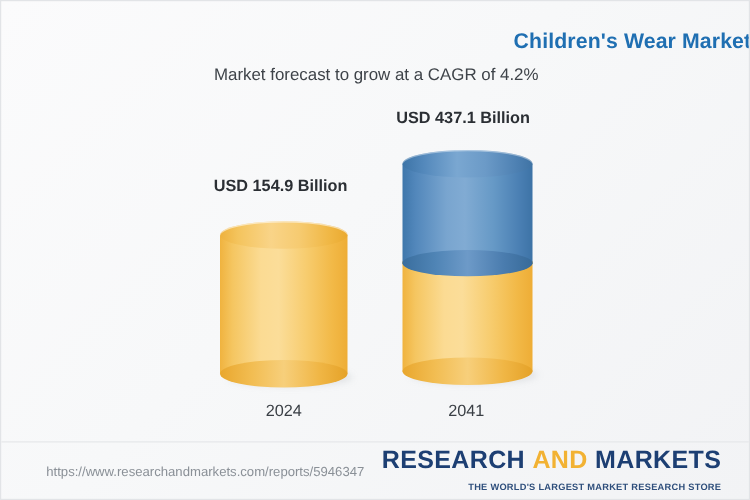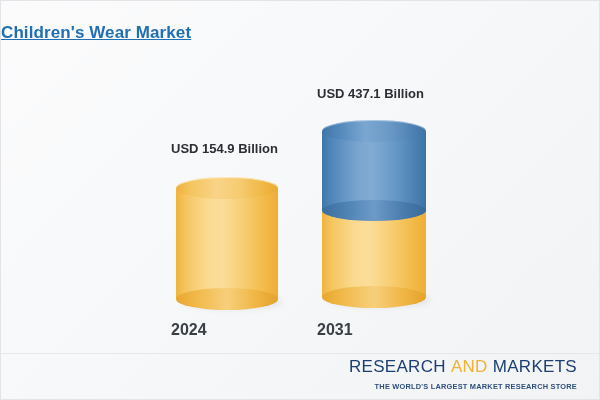--- a/index.html
+++ b/index.html
@@ -12,24 +12,23 @@
     position:relative;
     width:600px; height:400px;
     background:linear-gradient(135deg,#fbfbfc 0%,#f7f8f9 45%,#f2f3f5 100%);
     border:1px solid #e2e4e7;
     overflow:hidden;
   }
 
   
   .title {
     position:absolute; top:22px; left:0; width:600px;
-    text-align:left;
+    text-align:right;
     font-size:17px; font-weight:bold; color:#1f6fb2;
     letter-spacing:.1px;
-    text-decoration:underline;
   }
   .subtitle {
     position:absolute; top:51px; left:0; width:600px;
     text-align:center;
     font-size:13.5px; color:#3e4349;
   }
 
   
   .plot { position:absolute; left:0; top:0; width:600px; height:345px; }
 
@@ -86,56 +85,57 @@
       #3a6e9e 0%, #4f84b5 25%, #6d9ac8 50%, #4a7cae 78%, #376a99 100%);
   }
 
   .cyl-shadow {
     position:absolute;
     background:rgba(120,125,132,.16);
     filter:blur(3px);
   }
 
   .axis-label {
-    position:absolute; width:100%; text-align:left;
-    font-size:16px; font-weight:bold; color:#3a3f45;
+    position:absolute; width:100%; text-align:center;
+    font-size:13px; font-weight:normal; color:#3a3f45;
   }
 
   
   .footer-divider {
     position:absolute; left:0; top:352px; width:600px; height:1px;
     background:#e6e7ea;
   }
   .footer-url {
     position:absolute; left:36px; top:371px;
     font-size:10.5px; color:#8a9097;
     white-space:nowrap;
   }
   .logo {
     position:absolute; right:22px; top:357px;
     text-align:right;
   }
   .logo-main {
-    font-size:17px; font-weight:normal; letter-spacing:.3px;
+    font-size:20px; font-weight:bold; letter-spacing:.3px;
     white-space:nowrap; line-height:1.05;
   }
   .logo-word-dark { color:#1d3f73; }
   .logo-word-gold { color:#f2b233; }
   .logo-tag {
     margin-top:6px;
     font-size:7.4px; font-weight:bold; color:#2f4f7c;
     letter-spacing:.22px; white-space:nowrap;
   }
 </style>
 </head>
 <body>
 
 <div class="card">
 
   <div class="title">Children's Wear Market</div>
+  <div class="subtitle">Market forecast to grow at a CAGR of 4.2%</div>
 
   <div class="plot">
 
     <div class="bar-group" style="left:170px; top:140px; width:112px;">
 
       <div class="value-label" style="top:0px;">USD 154.9 Billion</div>
 
       <div class="cyl" style="left:5px; top:36px; width:102px; height:132px;">
         <div class="cyl-shadow" style="left:6px; top:118px; width:100px; height:14px; border-radius:50%;"></div>
         <div class="cyl-body gold-body" style="top:11px; height:111px;"></div>
@@ -156,27 +156,28 @@
 
         <div class="cyl-body gold-body" style="top:89px; height:88px;"></div>
         <div class="cyl-top gold-bottom" style="top:166px; height:22px;"></div>
         <div class="cyl-top gold-top" style="top:79px; height:22px;"></div>
 
         <div class="cyl-body blue-body" style="top:11px; height:80px;"></div>
         <div class="cyl-top blue-bottom" style="top:80px; height:21px;"></div>
         <div class="cyl-top blue-top" style="top:0px; height:22px;"></div>
       </div>
 
-      <div class="axis-label" style="top:235px;">2031</div>
+      <div class="axis-label" style="top:235px;">2041</div>
     </div>
 
   </div>
 
   <div class="footer-divider"></div>
 
+  <div class="footer-url">https://www.researchandmarkets.com/reports/5946347</div>
 
   <div class="logo">
     <div class="logo-main">
       <span class="logo-word-dark">RESEARCH</span><span class="logo-word-dark">&nbsp;</span><span class="logo-word-gold">AND</span><span class="logo-word-dark">&nbsp;</span><span class="logo-word-dark">MARKETS</span>
     </div>
     <div class="logo-tag">THE WORLD'S LARGEST MARKET RESEARCH STORE</div>
   </div>
 
 </div>
 

